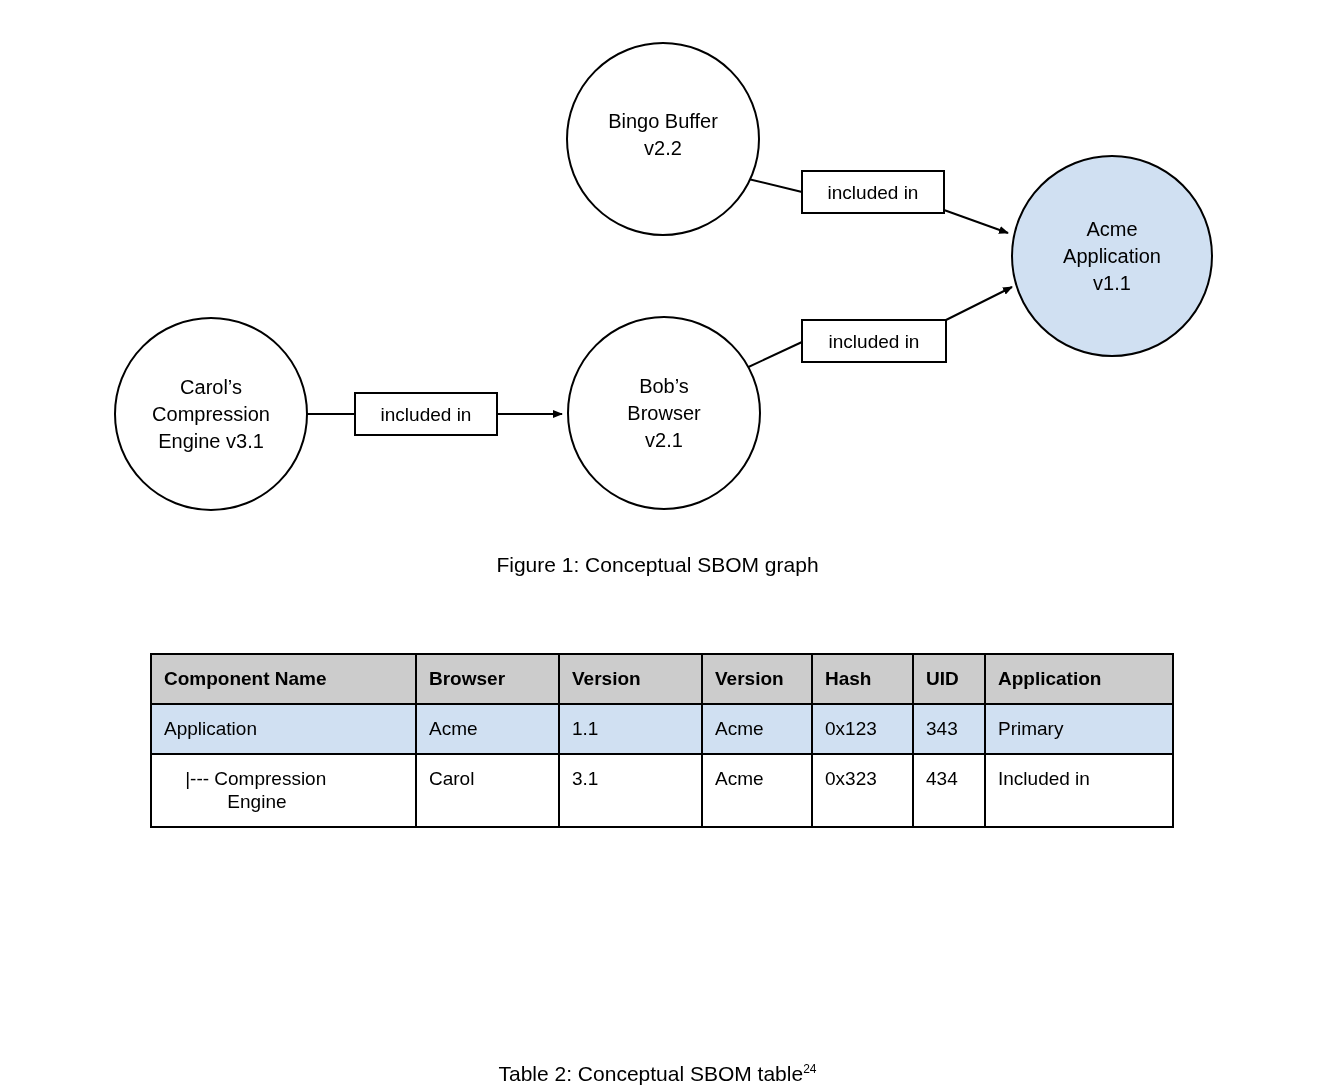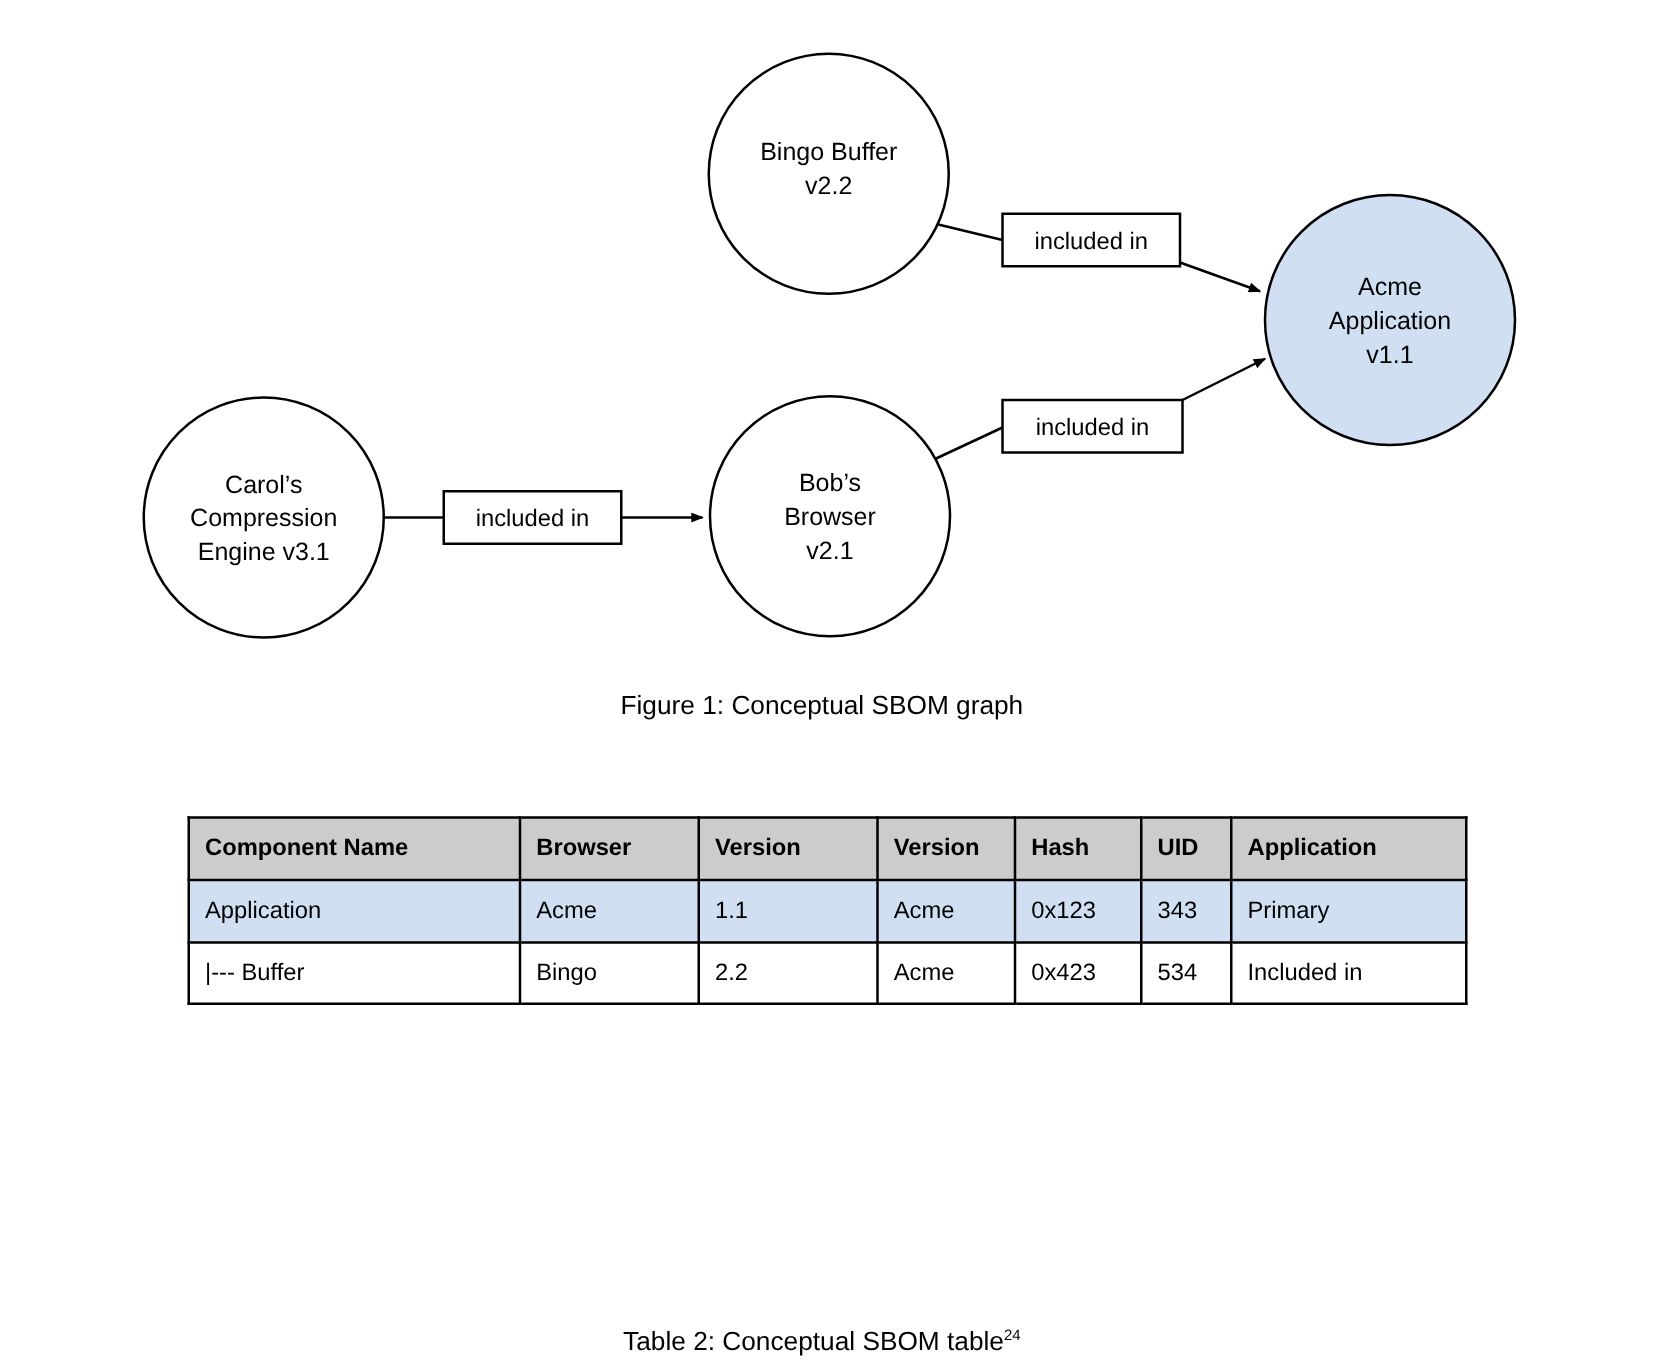--- a/index.html
+++ b/index.html
@@ -204,27 +204,28 @@
     <tbody>
       <tr class="row-primary">
         <td class="cell-name">Application</td>
         <td>Acme</td>
         <td>1.1</td>
         <td>Acme</td>
         <td>0x123</td>
         <td>343</td>
         <td>Primary</td>
       </tr>
-      <tr>
-        <td class="cell-name">|--- Buffer</td>
-        <td>Bingo</td>
-        <td>2.2</td>
+      <tr class="r-tall">
+        <td class="cell-name">    |--- Compression
+            Engine</td>
+        <td>Carol</td>
+        <td>3.1</td>
         <td>Acme</td>
-        <td>0x423</td>
-        <td>534</td>
+        <td>0x323</td>
+        <td>434</td>
         <td>Included in</td>
       </tr>
     </tbody>
   </table>
 </div>
 
 <div class="caption" id="table-caption">
   <span>Table 2: Conceptual SBOM table</span><sup>24</sup>
 </div>
 

